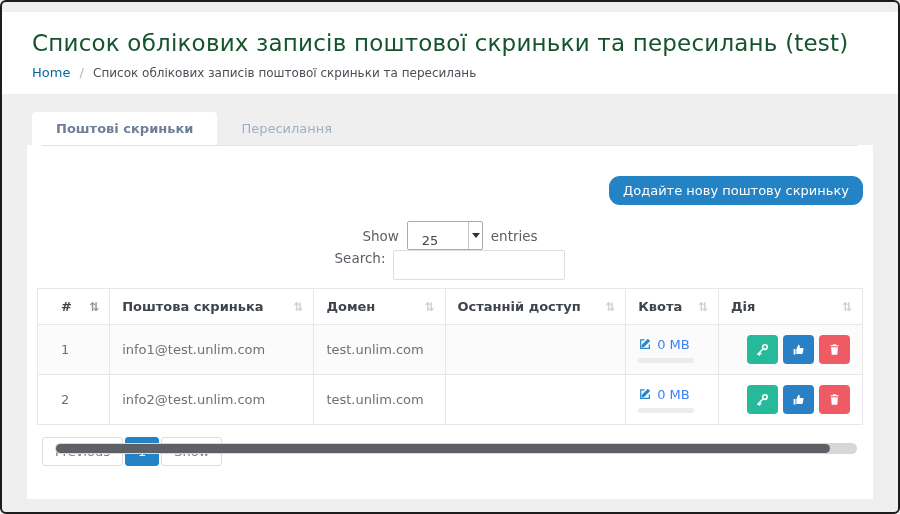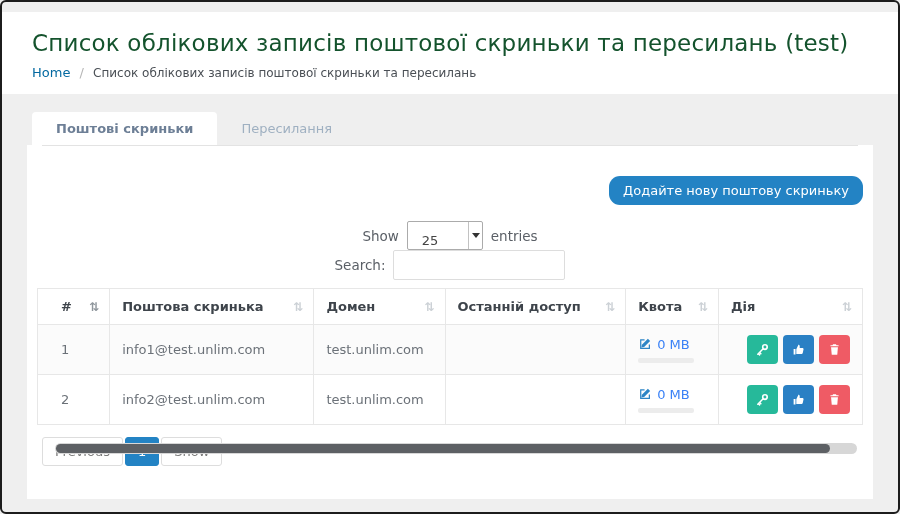--- a/index.html
+++ b/index.html
@@ -78,21 +78,21 @@
   .select-arrow {
     position: absolute; right: 0; top: 1px; bottom: 1px; width: 15px;
     border-left: 1px solid #c2c2c2;
     display: flex; align-items: center; justify-content: center;
     pointer-events: none;
   }
   .select-arrow::after {
     content: ""; border-left: 4px solid transparent; border-right: 4px solid transparent;
     border-top: 5px solid #333;
   }
-  .search-ctl { display: flex; align-items: center; gap: 8px; }
+  .search-ctl { display: flex; gap: 8px; }
   .search-ctl input {
     width: 172px; height: 30px;
     border: 1px solid #ddd; border-radius: 2px;
     font-family: inherit; font-size: 13px; padding: 0 8px; color: #444;
   }
   
   .grid { width: 100%; border-collapse: collapse; margin-top: 6px; font-size: 13px; }
   .grid th, .grid td { border: 1px solid #e7e7e7; }
   .grid th {
     color: #3e444b; font-weight: 700; text-align: left;

